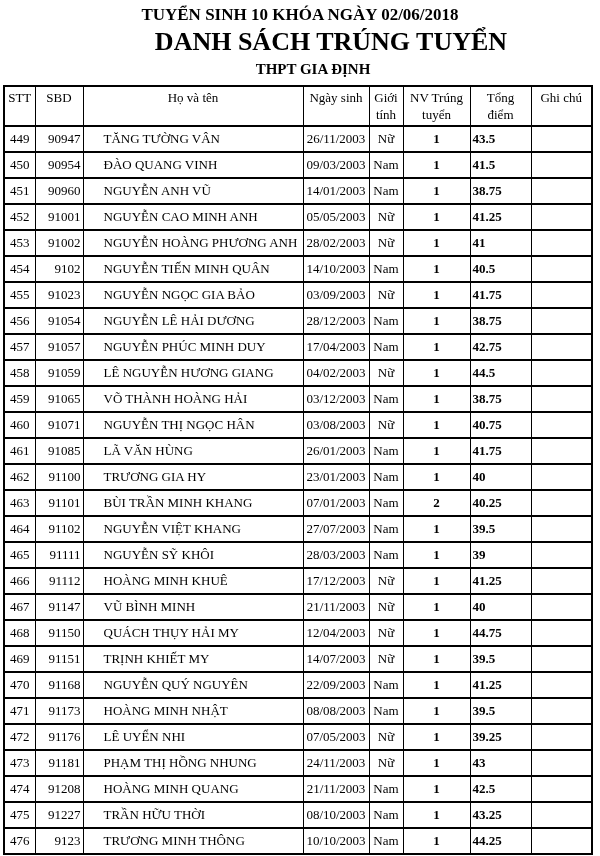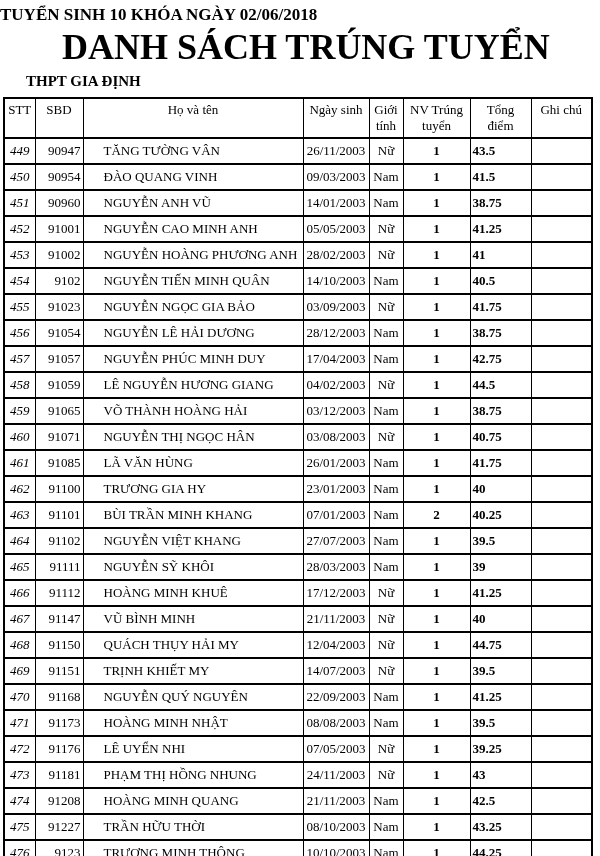--- a/index.html
+++ b/index.html
@@ -4,27 +4,27 @@
 <style>
   * { box-sizing: border-box; }
   html, body {
     margin: 0; padding: 0;
     width: 600px; height: 856px;
     background: #ffffff;
     color: #000000;
     font-family: "Liberation Serif", serif;
     overflow: hidden;
   }
-  .titles { text-align: left; }
+  .titles { text-align: center; }
   .title-main {
     font-size: 17px; font-weight: bold;
     margin: 5px 0 0 0; line-height: 1.2;
   }
   .title-list {
-    font-size: 36px; font-weight: bold;
+    font-size: 26px; font-weight: bold;
     margin: 2px 0 0 16px; line-height: 1.15; padding-left: 46px;
   }
   .title-school {
     font-size: 15px; font-weight: bold;
     margin: 3px 0 7px 0; line-height: 1.2; padding-left: 26px;
   }
   table {
     border-collapse: collapse;
     table-layout: fixed;
     margin-left: 3px;
@@ -41,21 +41,21 @@
   }
   thead tr { height: 40px; }
   thead th {
     font-weight: normal;
     vertical-align: top;
     padding-top: 3px;
     line-height: 1.25;
     text-align: center;
   }
   tbody tr { height: 26px; }
-  td.c-stt    { text-align: center; font-style: italic; }
+  td.c-stt    { text-align: center; }
   td.c-sbd    { text-align: right; }
   td.c-name   { text-align: left; padding-left: 20px; white-space: nowrap; }
   td.c-dob    { text-align: center; white-space: nowrap; }
   td.c-gender { text-align: center; }
   td.c-nv     { text-align: center; font-weight: bold; }
   td.c-score  { text-align: left; font-weight: bold; }
   td.c-note   { text-align: center; }
   col.w-stt    { width: 31px; }
   col.w-sbd    { width: 48px; }
   col.w-name   { width: 220px; }

